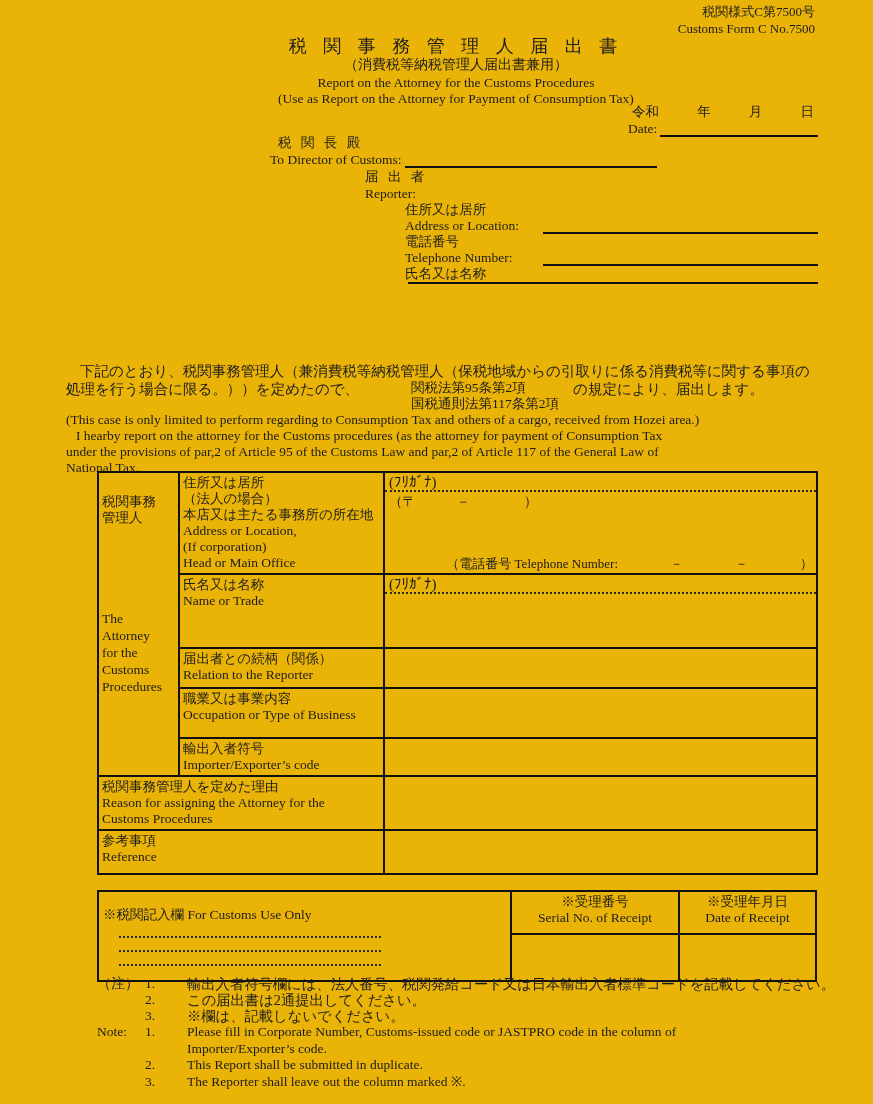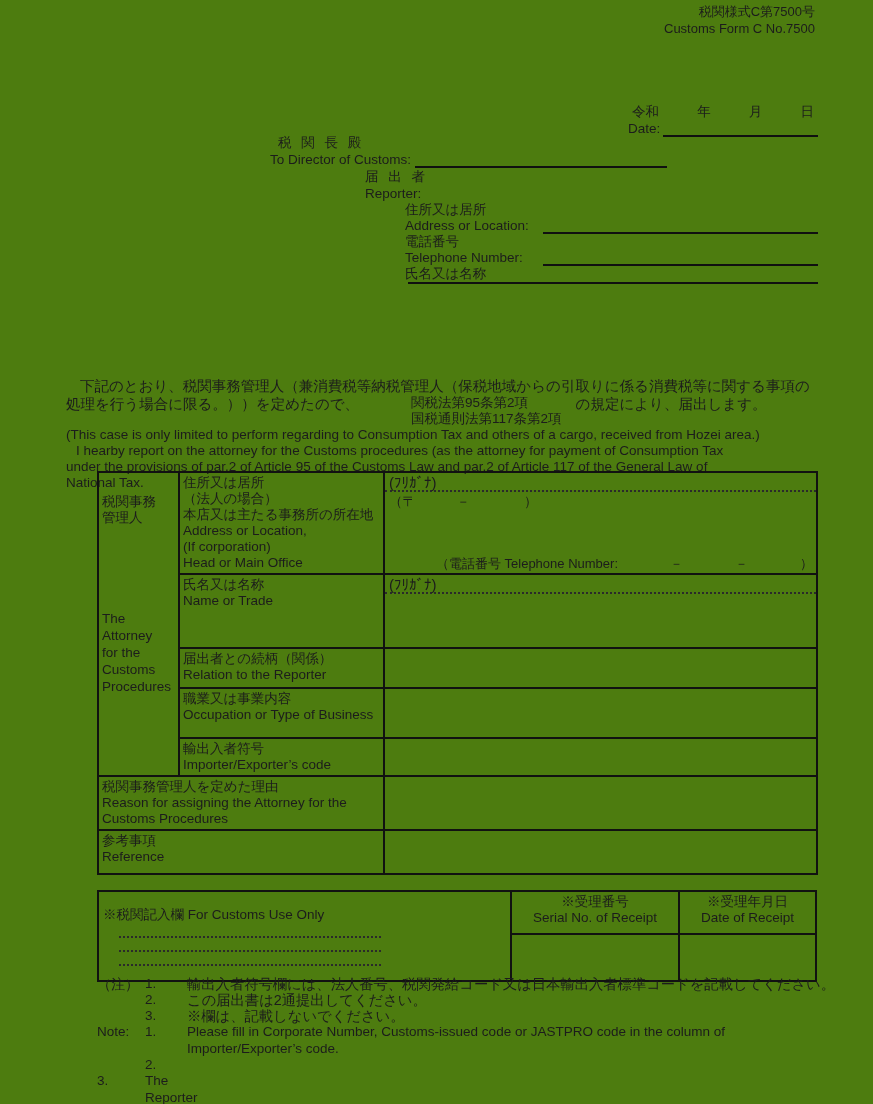--- a/index.html
+++ b/index.html
@@ -1,22 +1,22 @@
 <!DOCTYPE html>
 <html><head>
 <meta charset="utf-8">
 <style>
   * { margin:0; padding:0; box-sizing:border-box; }
   html,body { background:#e8e8e8; }
   .page {
     position:relative;
     width:873px; height:1104px;
-    background:#4d7c0f;
+    background:#eab308;
     color:#1c1c1c;
-    font-family:Liberation Sans, sans-serif;
+    font-family:Liberation Serif, serif;
     overflow:hidden;
     margin:0 auto;
   }
   
   .form-number { position:absolute; top:4px; right:58px; text-align:right; font-size:13px; line-height:16.5px; }
   .title-block { position:absolute; top:36px; left:97px; width:718px; text-align:center; }
   .title-ja   { font-size:18px; letter-spacing:6px; line-height:20px; }
   .subtitle-ja{ font-size:14px; line-height:16px; margin-top:1px; }
   .title-en   { font-size:13.5px; line-height:15.5px; margin-top:2px; }
   .subtitle-en{ font-size:13.5px; line-height:15.5px; }
@@ -29,21 +29,21 @@
   .addressee { position:absolute; top:134px; left:270px; width:548px; font-size:13.5px; line-height:16px; }
   .director-ja { letter-spacing:3px; padding-left:8px; line-height:17px; }
   .director-row { display:flex; line-height:17px; }
   .fill-short { width:252px; border-bottom:2px solid #101010; margin-left:4px; flex:none; }
   .reporter-ja { margin-left:95px; letter-spacing:3px; line-height:17px; }
   .reporter-en { margin-left:95px; line-height:17px; }
   .fld-ja  { margin-left:135px; line-height:16px; }
   .fld-row { display:flex; margin-left:135px; line-height:16px; }
   .fld-label { width:135px; flex:none; }
   
-  .declaration { position:absolute; top:378px; left:66px; width:752px; }
+  .declaration { position:absolute; top:363px; left:66px; width:752px; }
   .decl-ja { font-size:14.5px; line-height:17px; }
   .indent-ja { text-indent:14px; }
   .decl-mid { display:flex; font-size:14.5px; }
   .law-stack { font-size:13.5px; line-height:16px; margin-left:52px; }
   .decl-post { margin-left:14px; }
   .decl-en { font-size:13.5px; line-height:16px; }
   .indent-en { text-indent:10px; }
   
   .main-table { position:absolute; top:471px; left:97px; width:719px; border-collapse:collapse; table-layout:fixed; }
   .main-table td { border:2px solid #111; vertical-align:top; font-size:13.5px; line-height:16px; }
@@ -74,20 +74,26 @@
 </head>
 <body>
 
 <div class="page">
 
   <div class="form-number">
     <div>税関様式C第7500号</div>
     <div>Customs Form C No.7500</div>
   </div>
 
+  <div class="title-block">
+    <div class="title-ja">税 関 事 務 管 理 人 届 出 書</div>
+    <div class="subtitle-ja">（消費税等納税管理人届出書兼用）</div>
+    <div class="title-en">Report on the Attorney for the Customs Procedures</div>
+    <div class="subtitle-en">(Use as Report on the Attorney for Payment of Consumption Tax)</div>
+  </div>
 
   <div class="date-block">
     <div class="era-line">
       <span>令和</span>
       <span>年</span>
       <span>月</span>
       <span>日</span>
     </div>
     <div class="date-line">
       <span>Date:</span>
@@ -244,19 +250,20 @@
     <div class="note-num">3.</div>
     <div class="note-ja">※欄は、記載しないでください。</div>
 
     <div class="note-label-en">Note:</div>
     <div class="note-num">1.</div>
     <div class="note-en pre">Please fill in Corporate Number, Customs-issued code or JASTPRO code  in the column of
 Importer/Exporter’s code.</div>
 
     <div></div>
     <div class="note-num">2.</div>
+    <div class="note-en">This Report shall be submitted in duplicate.</div>
 
     <div></div>
     <div class="note-num">3.</div>
     <div class="note-en">The Reporter shall leave out the column marked ※.</div>
   </div>
 
 </div>
 
 </body></html>

